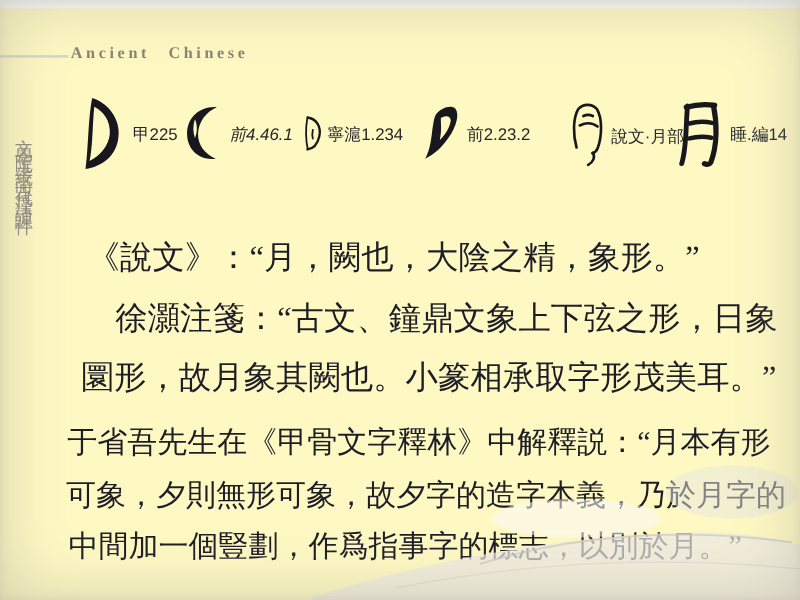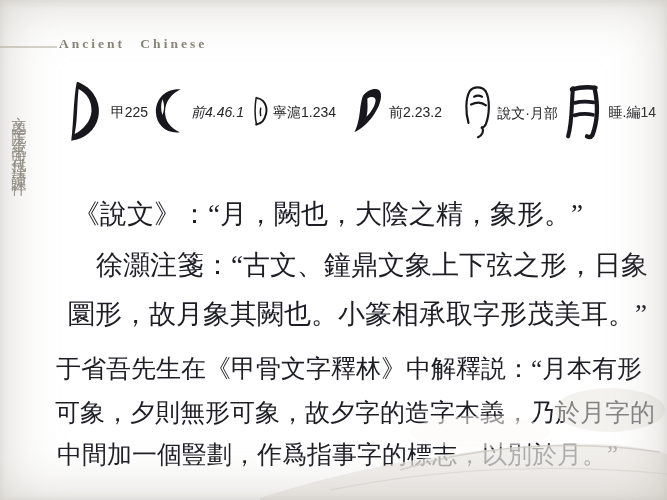--- a/index.html
+++ b/index.html
@@ -1,33 +1,33 @@
 <!DOCTYPE html>
 <html><head>
 <meta charset="utf-8">
 <style>
   html,body{margin:0;padding:0;}
   body{width:667px;height:500px;background:#e8e6e1;font-family:"Liberation Serif","DejaVu Serif",serif;}
-  .page{position:relative;width:667px;height:500px;background:#ffffff;overflow:hidden;}
+  .page{position:relative;width:667px;height:500px;background:#fef9c3;overflow:hidden;}
   .top-strip{position:absolute;left:0;top:0;width:667px;height:7px;background:#fcfcfb;}
   .vignette{position:absolute;inset:0;box-shadow:inset 0 0 55px rgba(160,155,143,.45), inset 0 0 8px rgba(170,165,155,.25);pointer-events:none;}
   .edge-line{position:absolute;left:0;top:46px;width:57px;height:2px;background:#d6d3cc;}
 
   .header-en{position:absolute;left:59px;top:36px;font-size:13.5px;font-weight:bold;letter-spacing:3px;word-spacing:9px;color:#8a8476;}
 
   .sidebar{position:absolute;left:9px;top:104px;writing-mode:vertical-rl;text-orientation:upright;letter-spacing:6px;font-size:15px;color:#918c82;}
 
   .figure{position:absolute;top:58px;height:106px;display:flex;flex-direction:row;align-items:center;justify-content:flex-end;}
   .figure svg{display:block;}
   .glyph-label{margin-top:3px;font-family:"Liberation Sans","DejaVu Sans",sans-serif;font-size:14px;color:#26262a;white-space:nowrap;}
   .fig1{left:60px;width:88px;}
   .fig2{left:152px;width:92px;font-style:italic;}
   .fig3{left:246px;width:90px;}
   .fig4{left:350px;width:92px;}
-  .fig5{left:458px;width:100px;height:112px;top:56px;}
+  .fig5{left:470px;width:100px;height:112px;top:56px;}
   .fig6{left:560px;width:96px;}
 
   .cn-line{position:absolute;white-space:nowrap;color:#1d1d26;}
   .l1{left:73px;top:196px;font-size:27px;}
   .l2{left:68px;top:247px;font-size:27px;margin-left:28px;}
   .l3{left:68px;top:296px;font-size:27px;}
   .l4{left:56px;top:352px;font-size:25px;}
   .l5{left:55px;top:396px;font-size:25px;}
   .l6{left:57px;top:438px;font-size:25px;}
 

